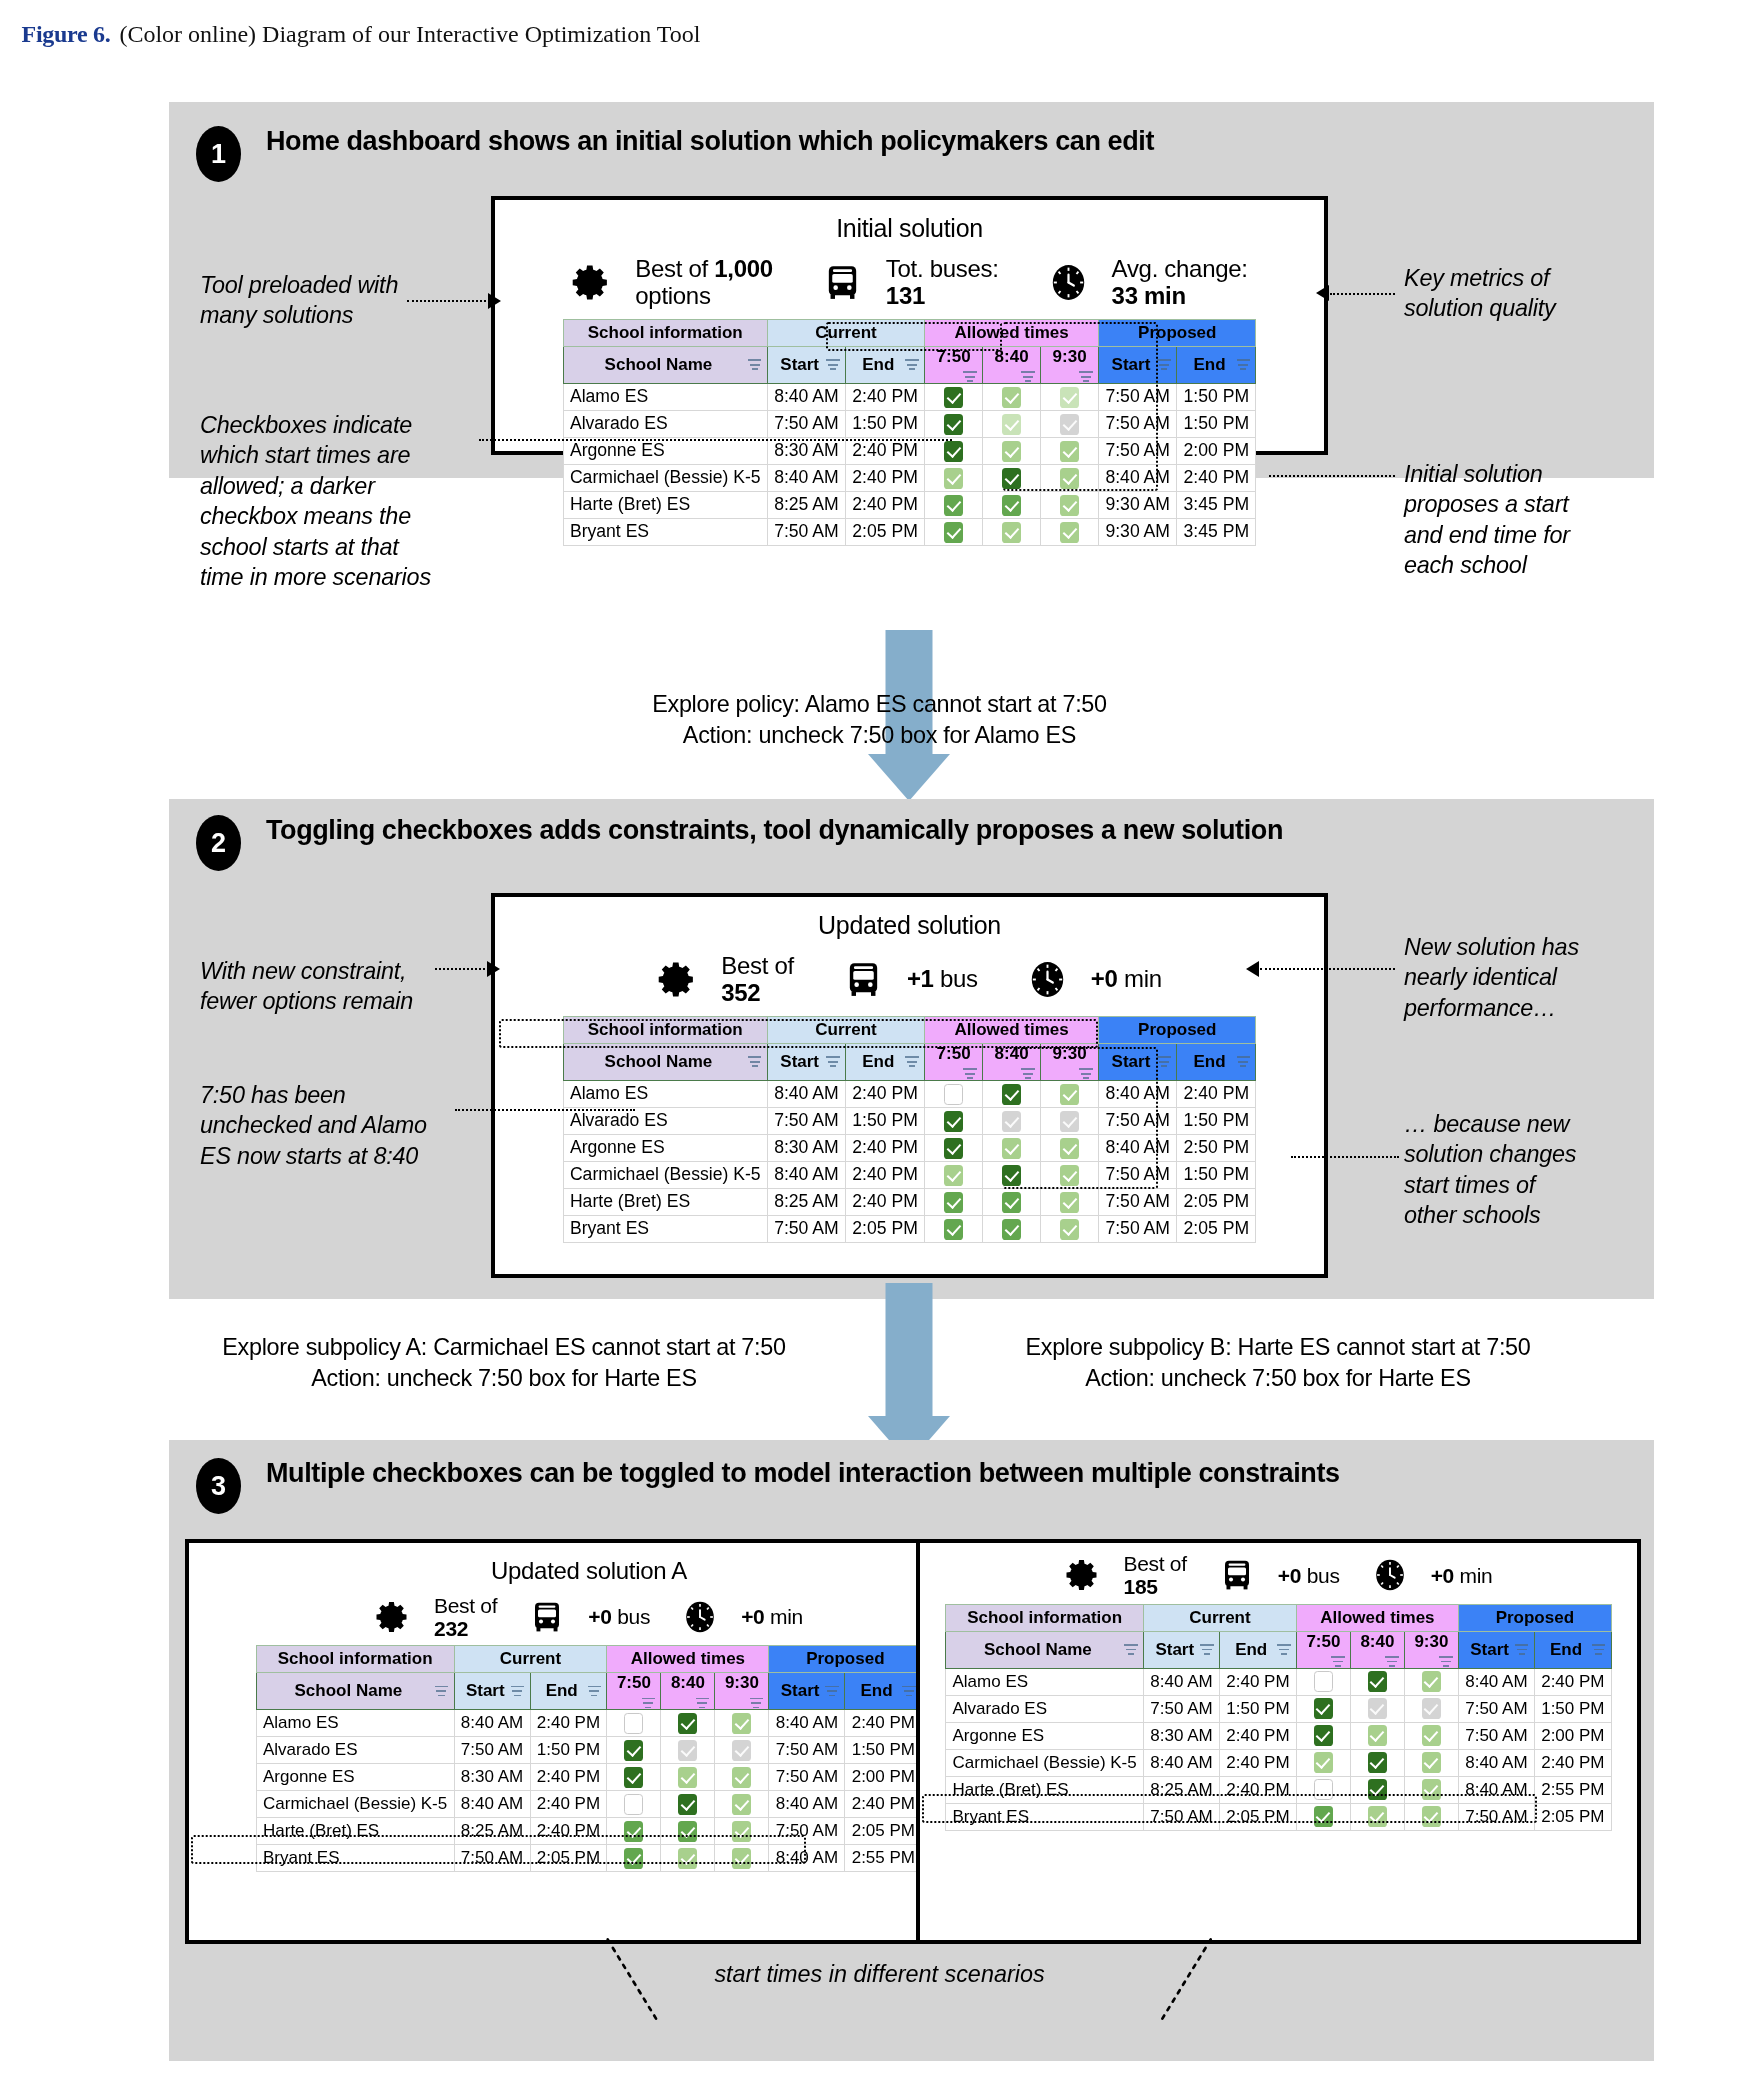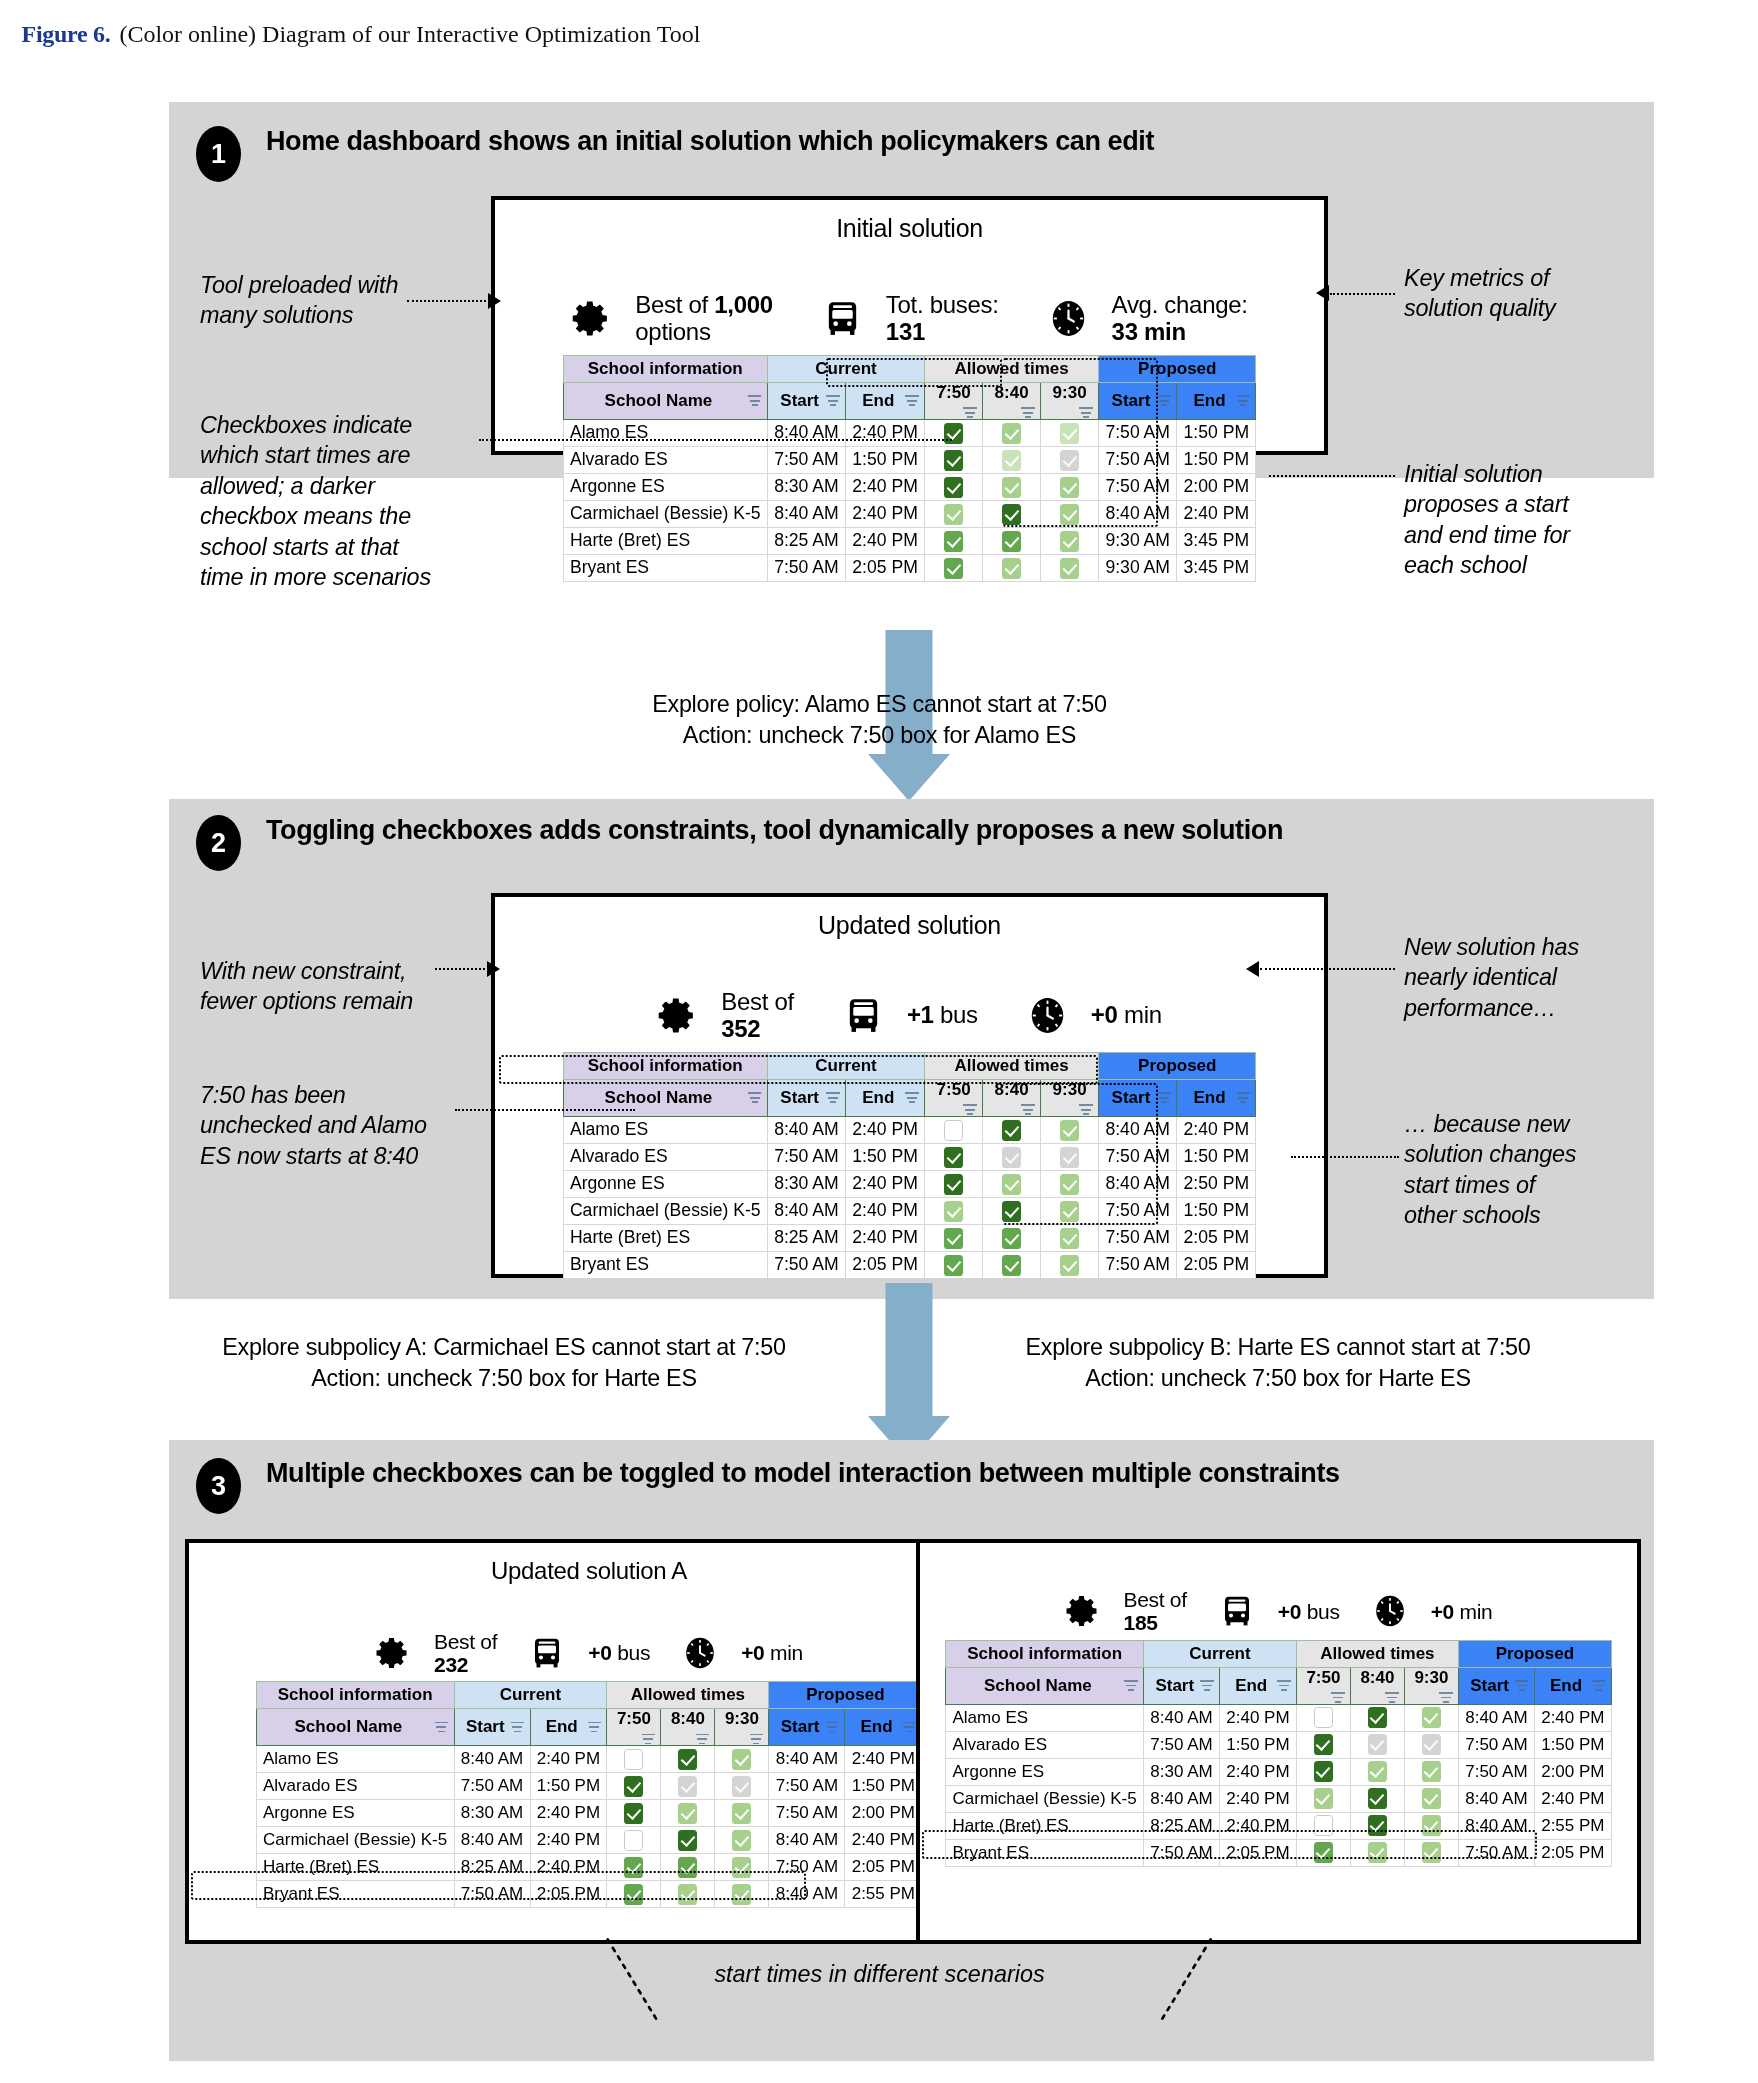--- a/index.html
+++ b/index.html
@@ -73,21 +73,21 @@
 
   
   .metrics {
     display:flex;
     justify-content:center;
     align-items:center;
     gap:49px;
     padding:12.6px 0 9px 0;
   }
   .metrics.compact { gap:32px; padding:9px 0 5.4px 0; }
-  .metric { display:flex; align-items:center; gap:23px;margin-top:36px; }
+  .metric { display:flex; align-items:center; gap:23px; }
   .metric-icon { flex:0 0 auto; display:flex; align-items:center; }
   .metric-text {
     font-size:24px; line-height:1.12; color:#000;
     letter-spacing:-0.3px; white-space:nowrap;
   }
   .metric-text.small { font-size:21px; line-height:1.1; }
   .metric-text b { font-weight:bold; }
 
   
   .sheet {
@@ -103,21 +103,21 @@
   .sheet .grouphdr th {
     font-weight:bold;
     text-align:center;
     height:27px;
     font-size:17px;
     border:0.9px solid #9fbf9f;
     color:#000;
   }
   .g-school { background:#d8d0e8; }
   .g-current { background:#cfe2f3; }
-  .g-allowed { background:#e5e5e5; }
+  .g-allowed { background:#f0abfc; }
   .g-proposed { background:#3b82f6; }
 
   .sheet .subhdr th {
     font-weight:bold;
     height:27px;
     font-size:17px;
     border:0.9px solid #4a7a4a;
     color:#000;
     position:relative;
     padding:0 5.4px;

